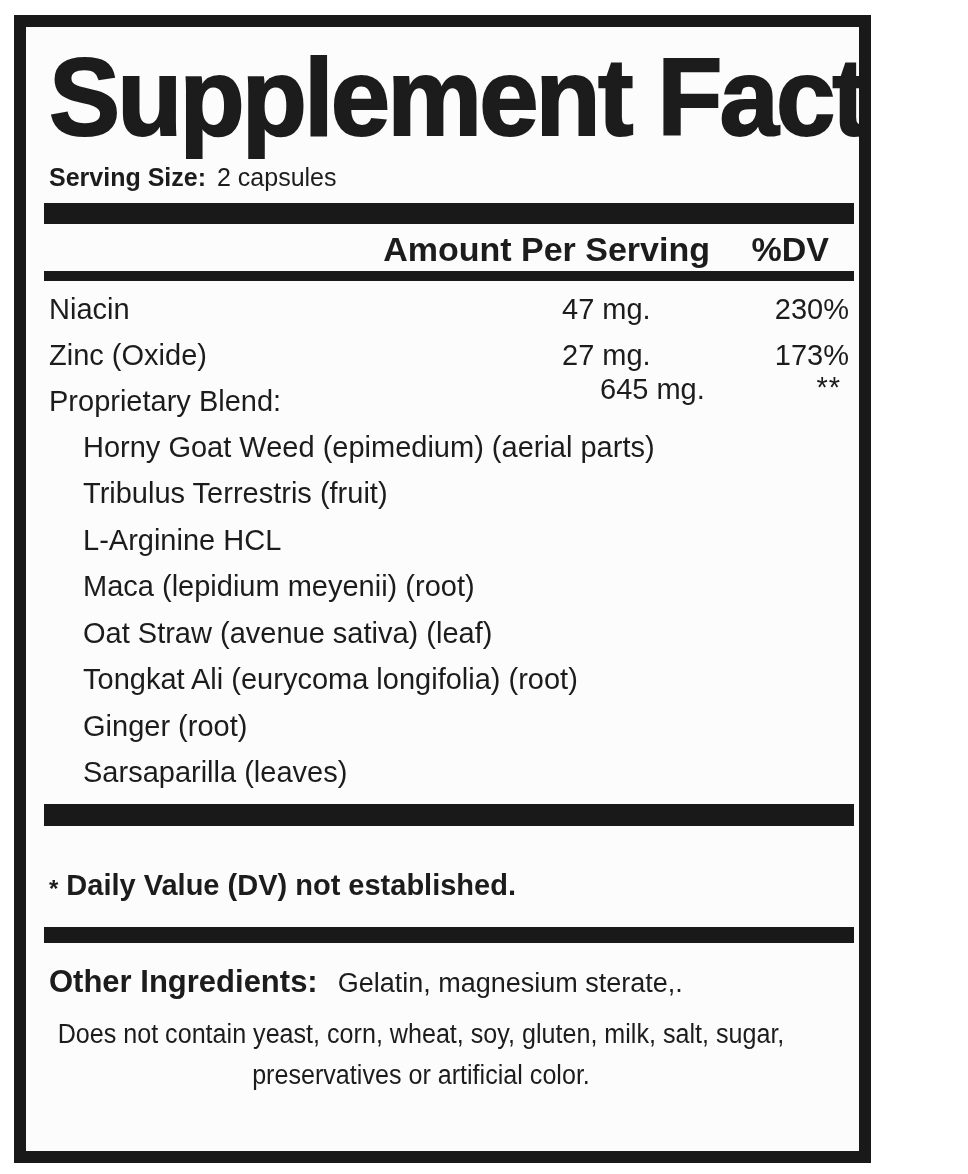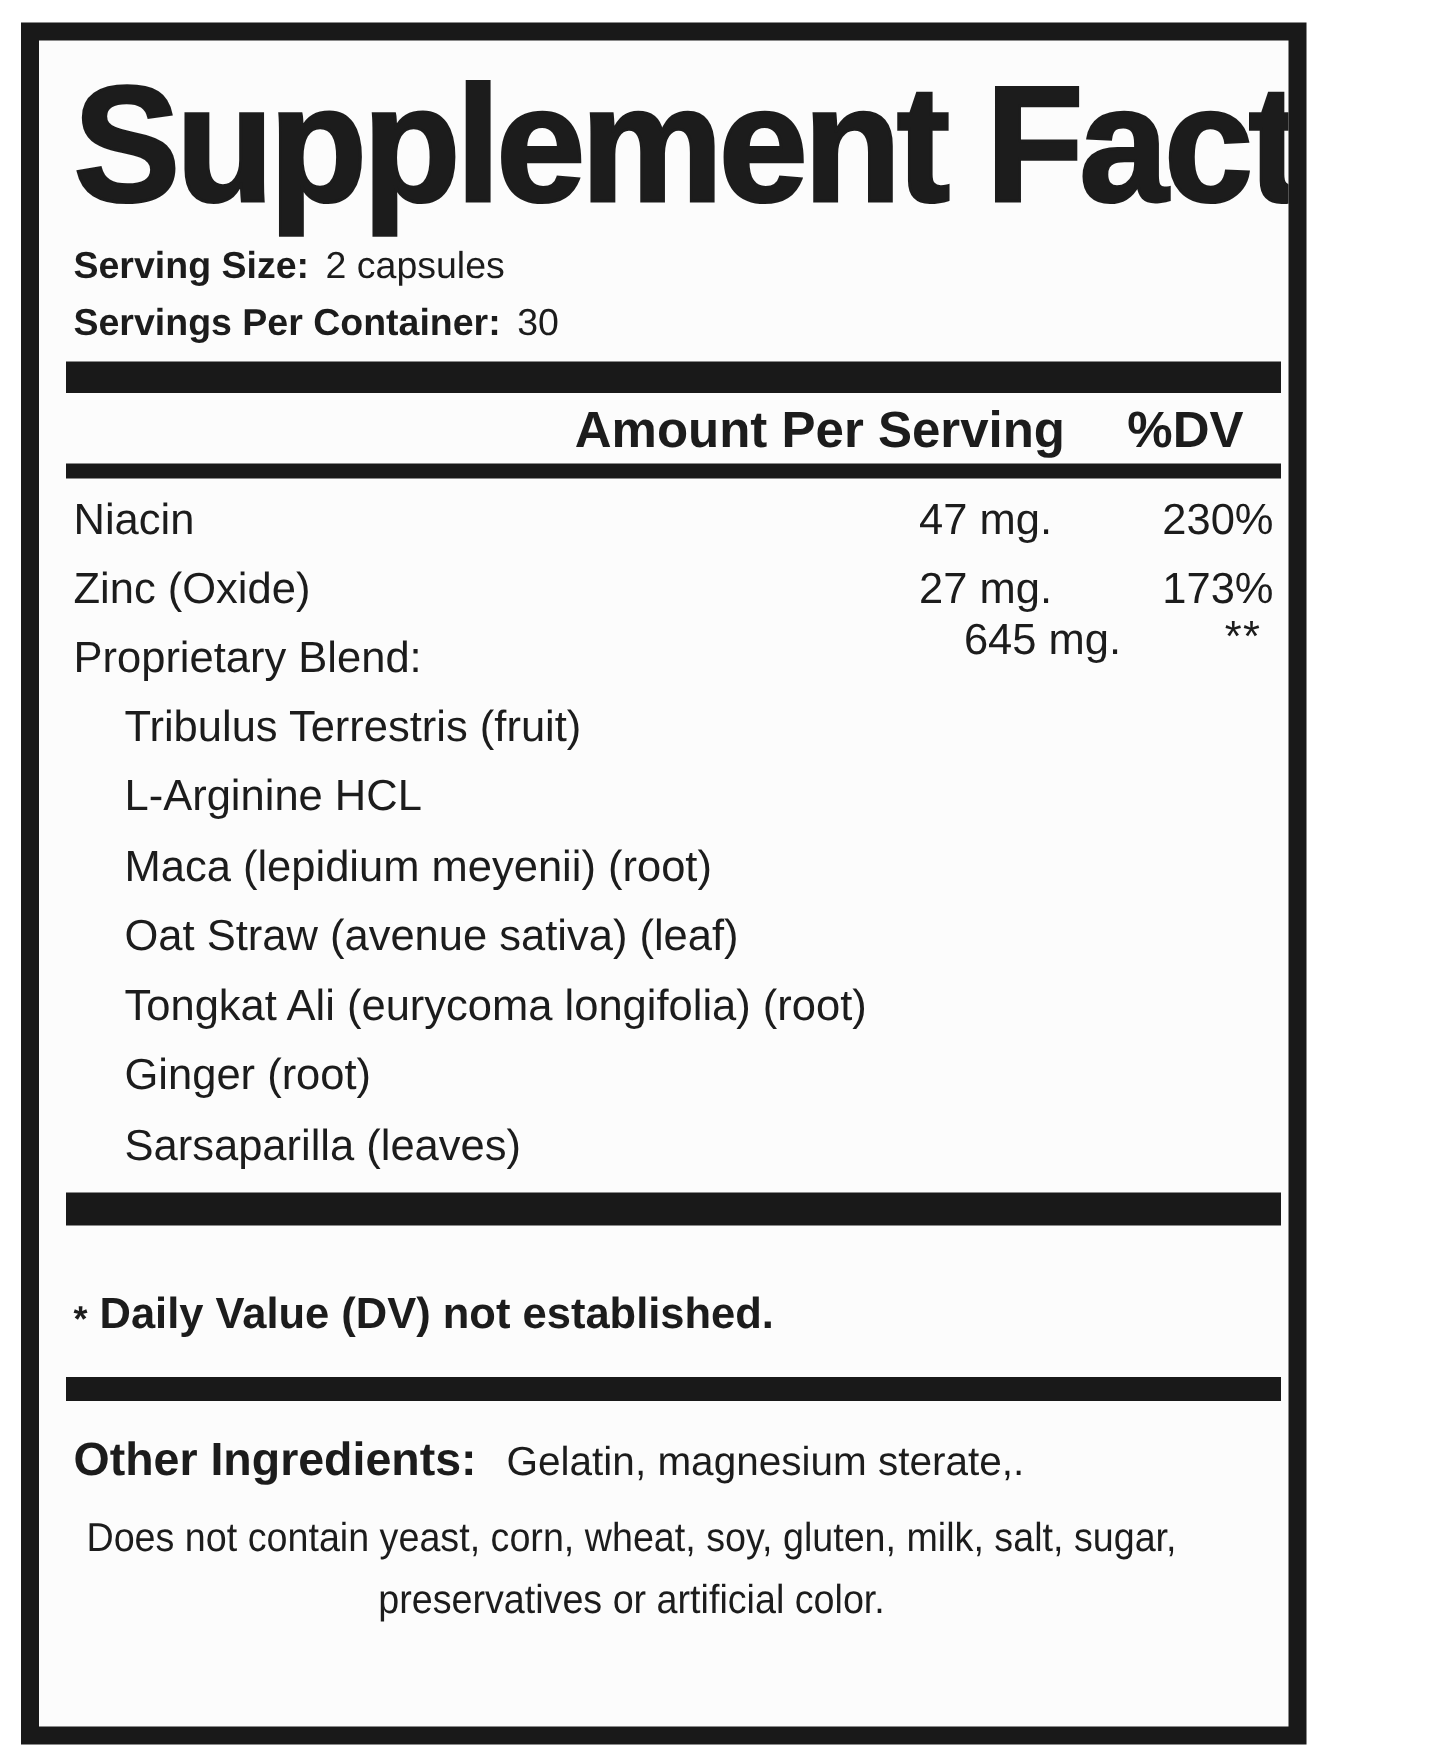--- a/index.html
+++ b/index.html
@@ -65,21 +65,21 @@
   .hdr .dvh { width: 97px; text-align: right; padding-right: 20px; box-sizing: content-box; }
   .rows { margin-top: 5px; }
   .frow {
     display: flex;
     align-items: baseline;
     font-size: 29px;
     line-height: 46px;
     white-space: nowrap;
   }
   .frow .name { flex: 1; }
-  .frow .amt { width: 190px; text-align: center; }
+  .frow .amt { width: 190px; text-align: left; }
   .frow .dv  { width: 97px;  text-align: right; }
   .frow .amt.raised { position: relative; left: 38px; top: -12px; }
   .frow .dv.raised  { position: relative; left: -8px; top: -14px; letter-spacing: 1px; }
   .blend-list {
     margin-left: 34px;
     font-size: 29px;
     line-height: 46.5px;
     white-space: nowrap;
   }
   .footnote {
@@ -117,23 +117,20 @@
 <body>
 
 <div class="frame">
 
   <div class="title">Supplement Facts</div>
 
   <div class="serving">
     <div class="serving-line">
       <span class="b">Serving Size:</span><span class="v">2 capsules</span>
     </div>
-    <div class="serving-line">
-      <span class="b">Servings Per Container:</span><span class="v">30</span>
-    </div>
   </div>
 
   <div class="bar thick1"></div>
 
   <div class="hdr">
     <div class="spacer"></div>
     <div class="aps">Amount Per Serving</div>
     <div class="dvh">%DV</div>
   </div>
 
@@ -151,20 +148,21 @@
       <div class="dv">173%</div>
     </div>
     <div class="frow">
       <div class="name">Proprietary Blend:</div>
       <div class="amt raised">645 mg.</div>
       <div class="dv raised">**</div>
     </div>
   </div>
 
   <div class="blend-list">
+    <div class="blend-item">Horny Goat Weed (epimedium) (aerial parts)</div>
     <div class="blend-item">Tribulus Terrestris (fruit)</div>
     <div class="blend-item">L-Arginine HCL</div>
     <div class="blend-item">Maca (lepidium meyenii) (root)</div>
     <div class="blend-item">Oat Straw (avenue sativa) (leaf)</div>
     <div class="blend-item">Tongkat Ali (eurycoma longifolia) (root)</div>
     <div class="blend-item">Ginger (root)</div>
     <div class="blend-item">Sarsaparilla (leaves)</div>
   </div>
 
   <div class="bar thick2"></div>

